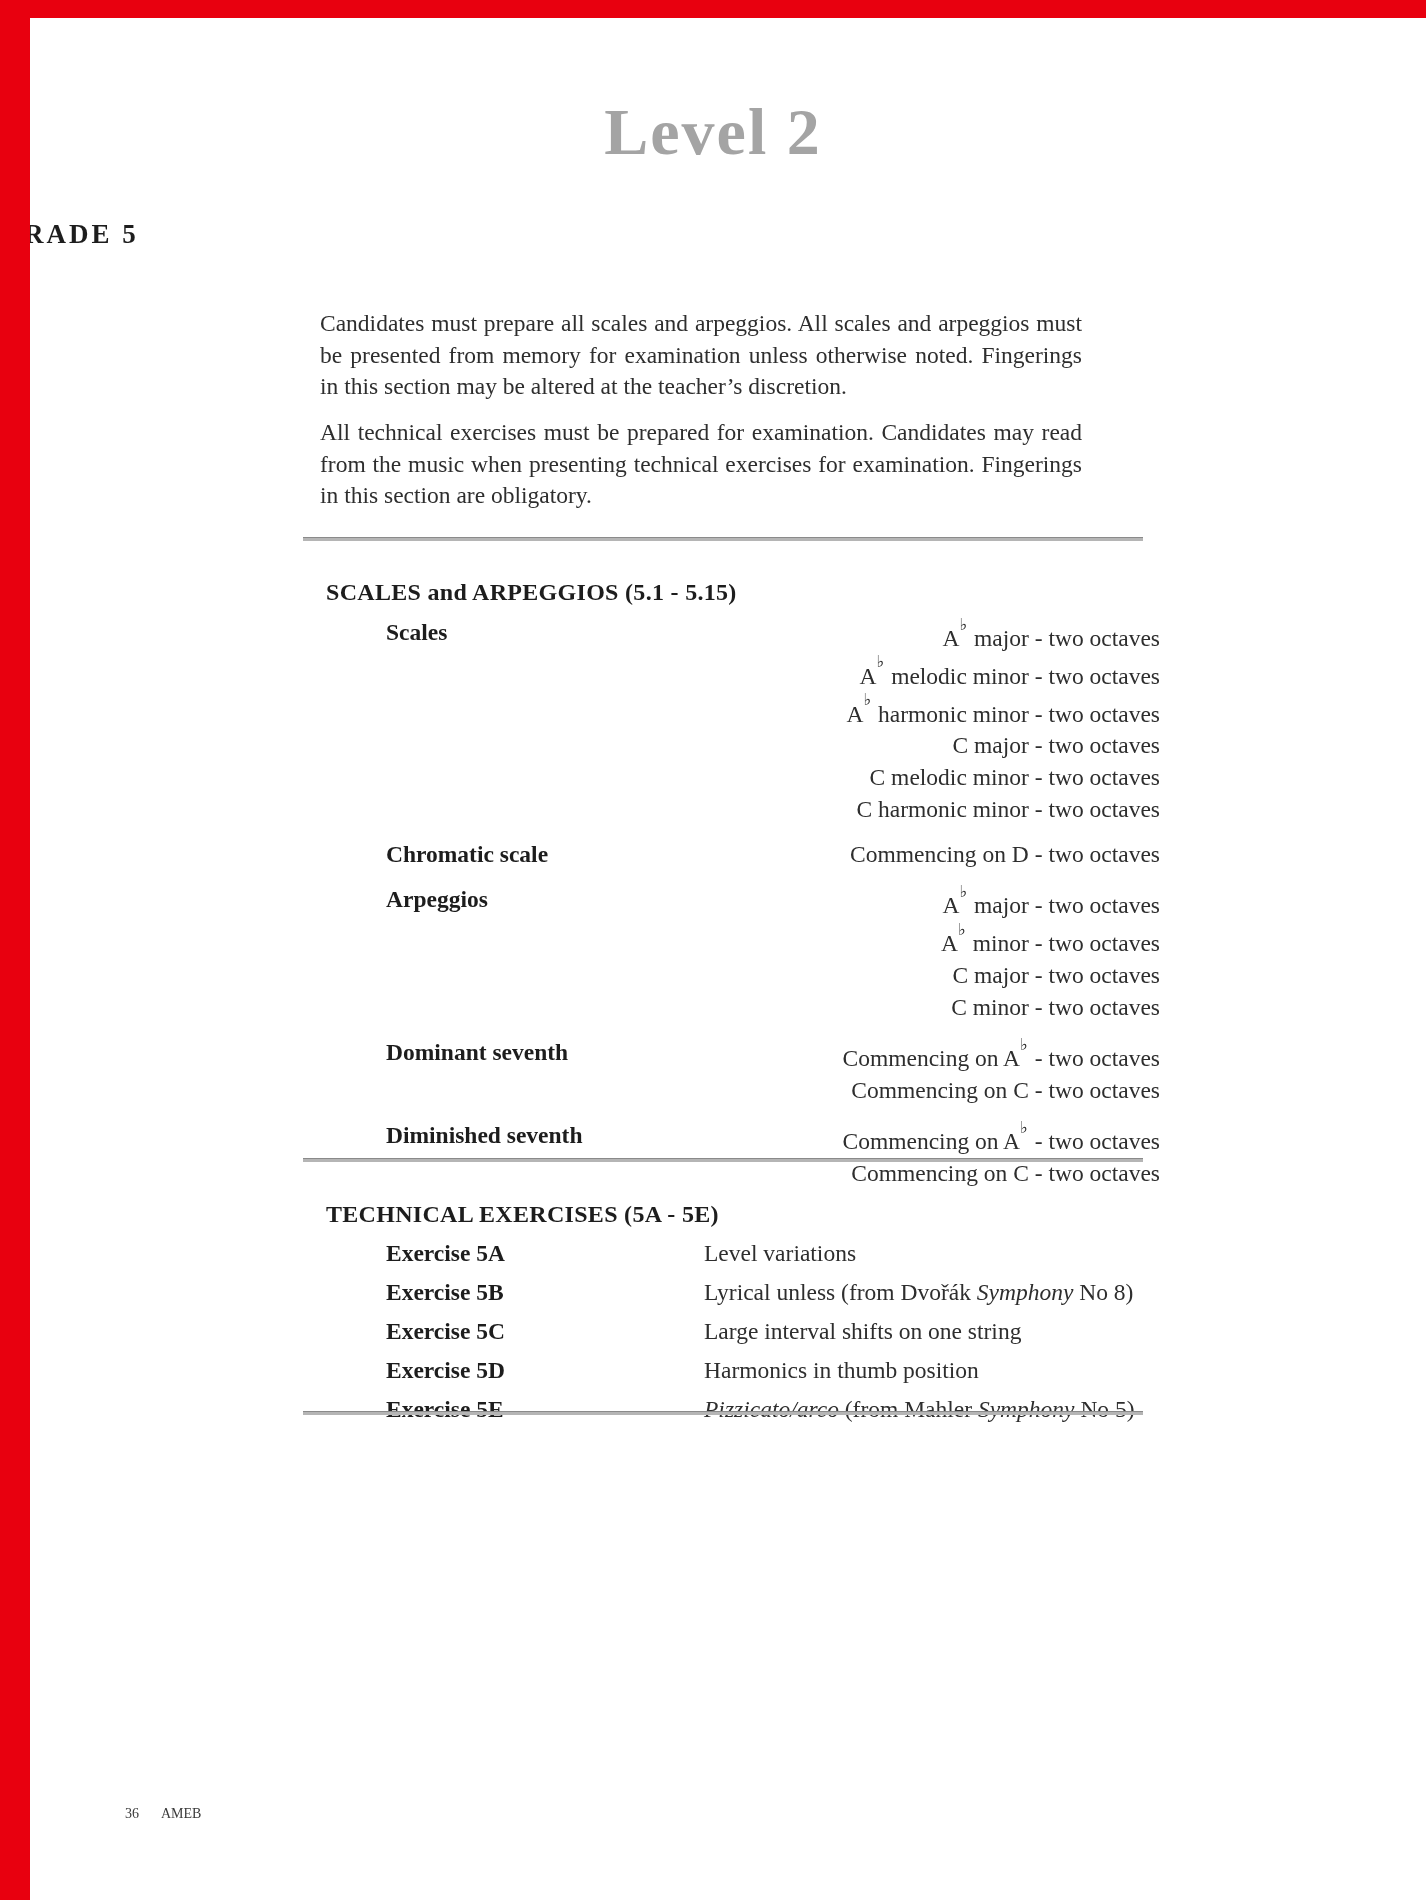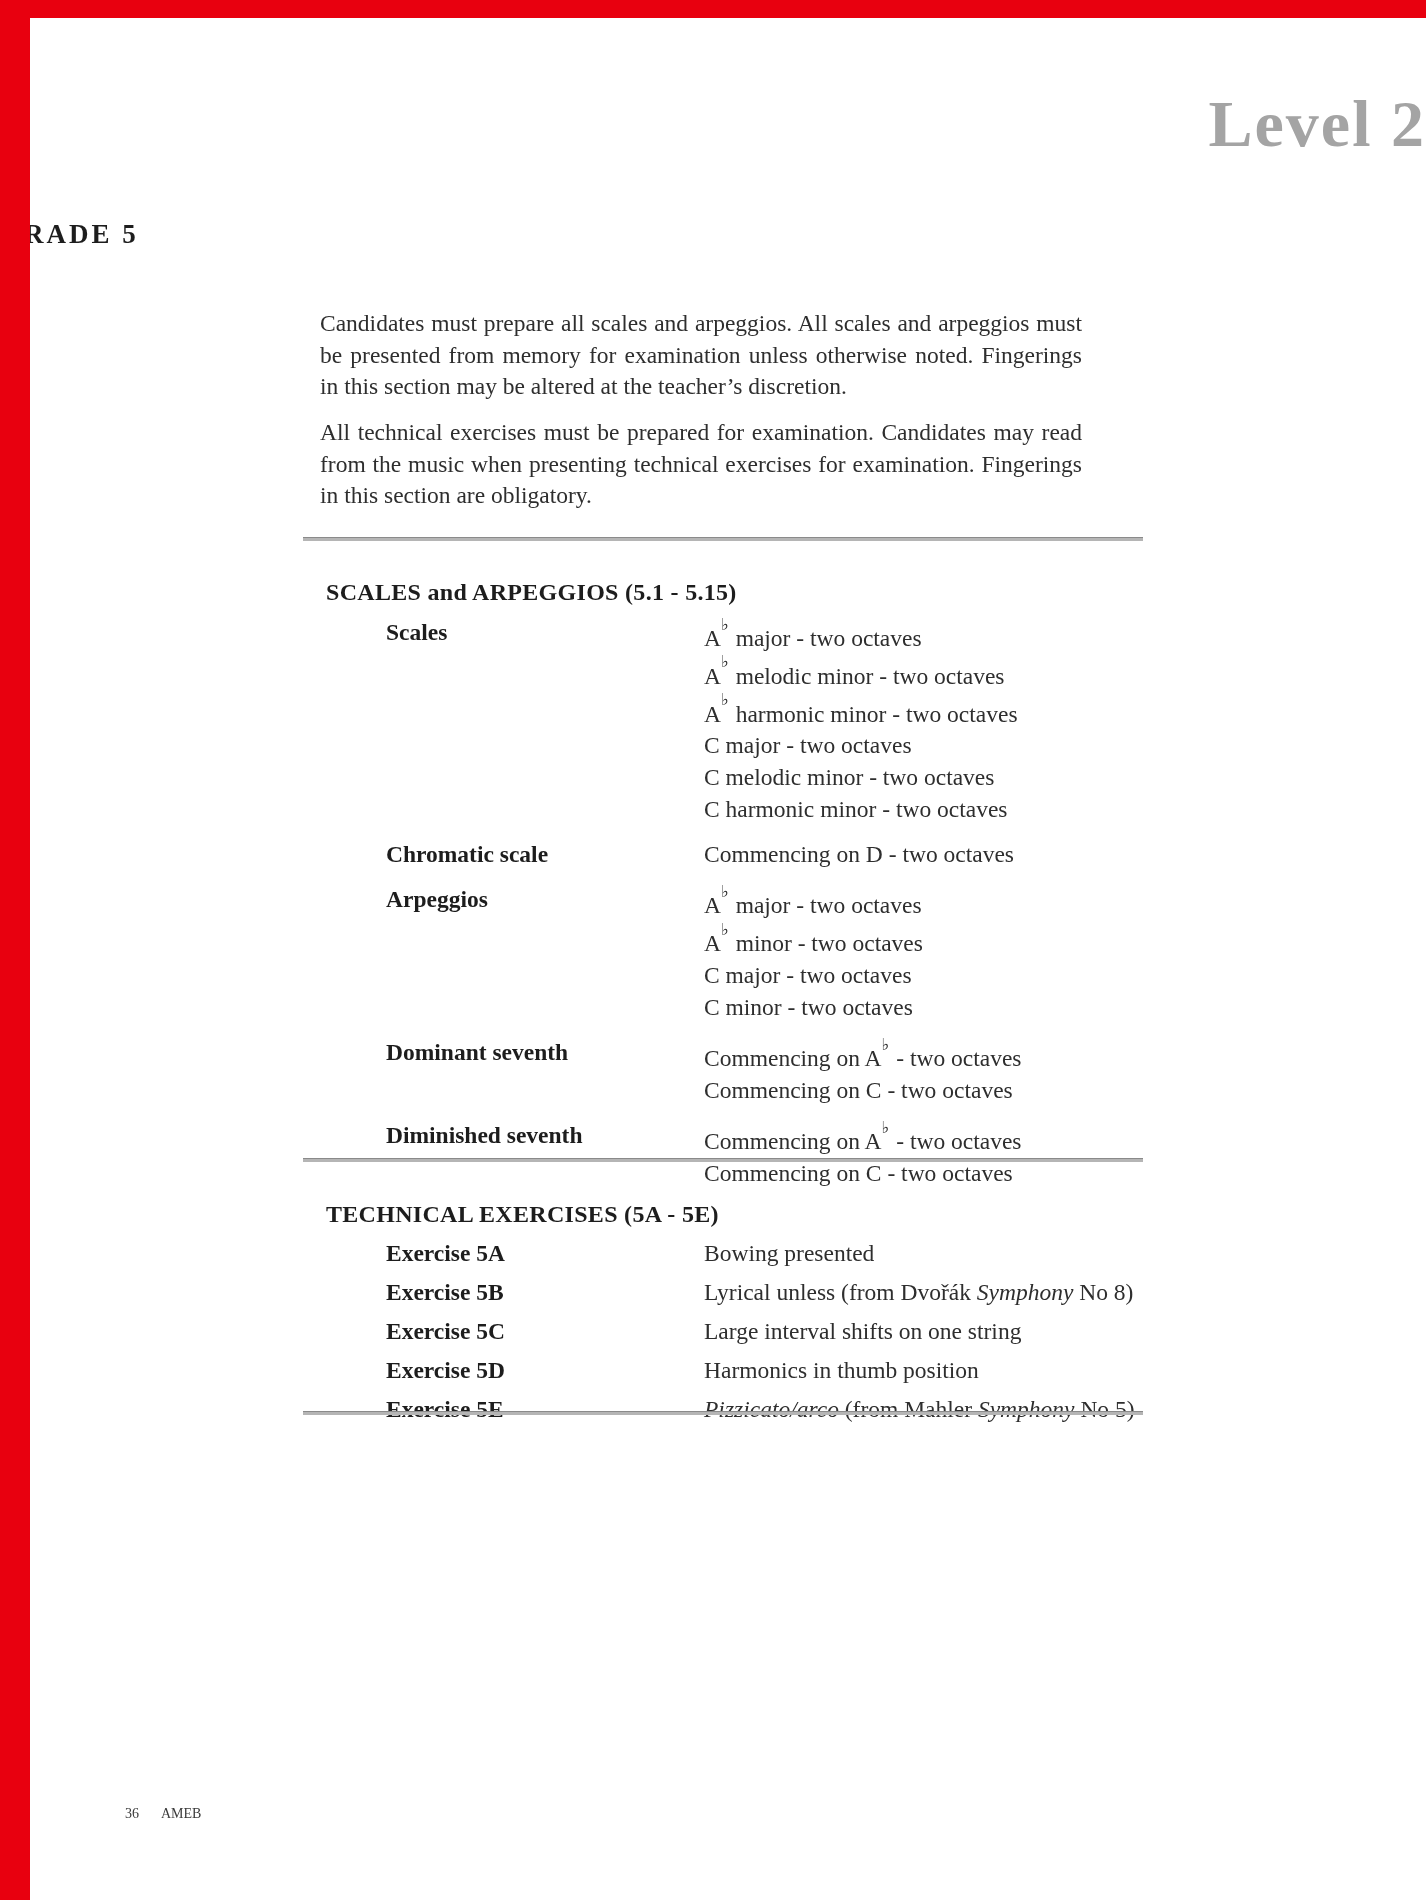--- a/index.html
+++ b/index.html
@@ -21,23 +21,23 @@
     z-index: 4;
   }
   .edge-left {
     position: absolute; top: 0; left: 0;
     width: 30px; height: 100%;
     background: var(--accent-red, #e8000f);
     z-index: 3;
   }
 
   .level-title {
-    position: absolute; top: 88px; left: 0;
+    position: absolute; top: 96px; left: 0;
     width: 100%; margin: 0;
-    text-align: right;
+    text-align: center;
     font-size: 66px; line-height: 1.1;
     font-weight: bold;
     letter-spacing: 2px;
     color: var(--title-gray, #a4a4a4);
   }
 
   .grade-title {
     position: absolute; top: 218px; left: 0;
     width: 100%; margin: 0;
     text-align: left;
@@ -89,20 +89,21 @@
     width: 318px; flex: 0 0 318px;
     font-weight: bold;
     font-size: 23.5px; line-height: 32px;
     color: var(--heading-text, #1d1d1d);
   }
   .row-items { flex: 1; }
   .row-item, .row-desc {
     font-size: 23.5px; line-height: 32px;
     color: var(--body-text, #2e2e2e);
     white-space: nowrap;
+    text-align: right;
   }
   .exercises-rows .row-label,
   .exercises-rows .row-desc { line-height: 31px; }
 
   sup.flat {
     font-size: 0.7em;
     position: relative; top: -0.45em;
     margin-right: 1px;
   }
   .italic { font-style: italic; }
@@ -177,21 +178,21 @@
       </div>
     </div>
 
   <div class="rule rule-2"></div>
 
   <h3 class="section-heading exercises-heading">TECHNICAL EXERCISES (5A - 5E)</h3>
 
   <div class="rows exercises-rows" id="exercise-rows">
       <div class="srow">
         <div class="row-label">Exercise 5A</div>
-        <div class="row-desc"><span class="">Bowing presented</span></div>
+        <div class="row-desc"><span class="">Level variations</span></div>
       </div>
       <div class="srow">
         <div class="row-label">Exercise 5B</div>
         <div class="row-desc"><span class="">Lyrical unless (from Dvořák </span><span class="italic">Symphony</span><span class=""> No 8)</span></div>
       </div>
       <div class="srow">
         <div class="row-label">Exercise 5C</div>
         <div class="row-desc"><span class="">Large interval shifts on one string</span></div>
       </div>
       <div class="srow">

